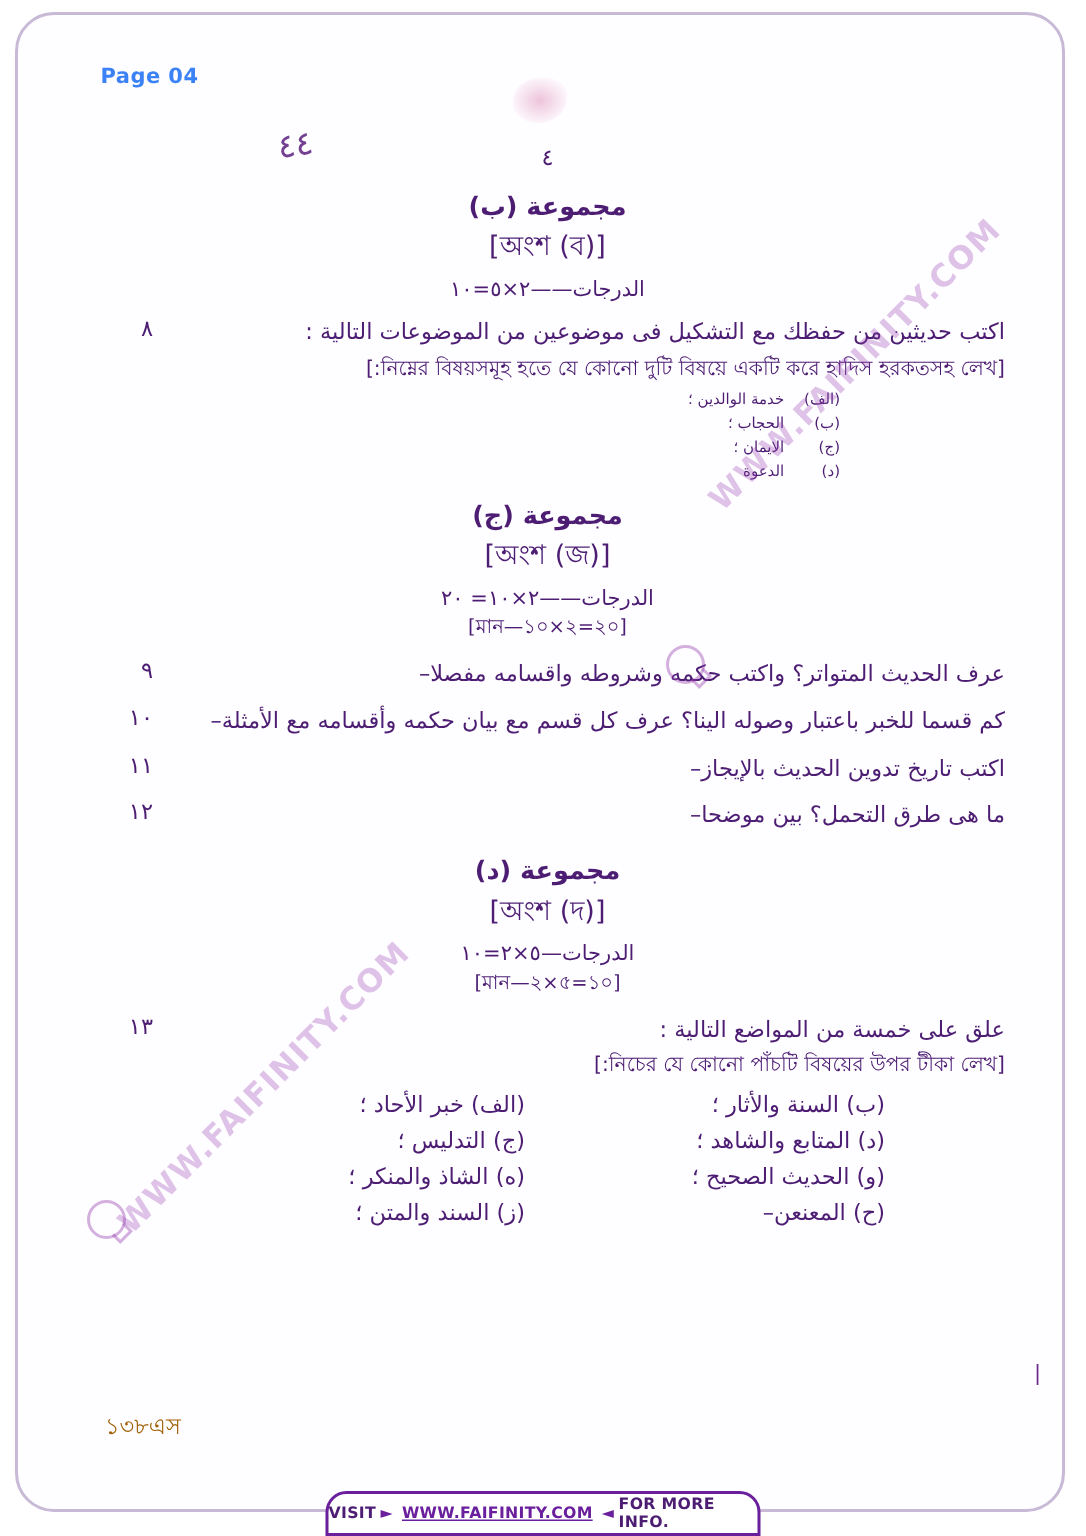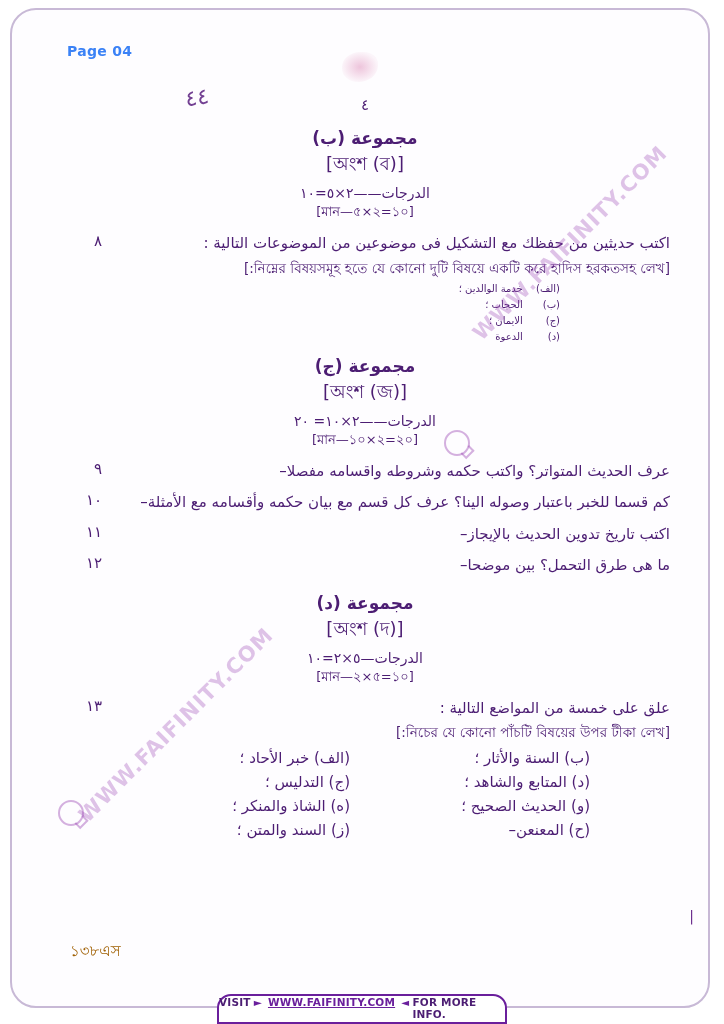--- a/index.html
+++ b/index.html
@@ -228,21 +228,21 @@
     position: absolute;
     left: 50%;
     transform: translateX(-50%);
     bottom: 0px;
     width: 286px;
     height: 26px;
     background: #ffffff;
     border: 2px solid #6a1f9c;
     border-radius: 14px 14px 0 0;
     display: flex;
-    align-items: flex-start;
+    align-items: center;
     justify-content: center;
     font-size: 10.5px;
     font-weight: bold;
     color: #4c1d73;
     letter-spacing: .2px;
   }
   .banner .url { color: #6a1f9c; text-decoration: underline; margin: 0 3px; }
   .banner .arrow { color: #6a1f9c; margin: 0 3px; }
 </style>
 </head>
@@ -256,21 +256,20 @@
     <div class="scribble arabic">٤٤</div>
 
     <div class="content arabic">
 
       <div class="pgnum">٤</div>
 
       <div>
         <div class="grp-title">مجموعة (ب)</div>
         <div class="grp-sub">[অংশ (ব)]</div>
         <div class="marks-line">الدرجات——٢×٥=١٠</div>
-        <div class="marks-line2">[মান—৫×২=১০]</div>
 
         <div class="q-row">
           <div class="q-num">٨</div>
           <div class="q-text">اكتب حديثين من حفظك مع التشكيل فى موضوعين من الموضوعات التالية :</div>
         </div>
         <div class="q-bn">[নিম্নের বিষয়সমূহ হতে যে কোনো দুটি বিষয়ে একটি করে হাদিস হরকতসহ লেখ:]</div>
 
         <div class="opt-list">
           <div class="opt">
             <span class="lab">(الف)</span>

